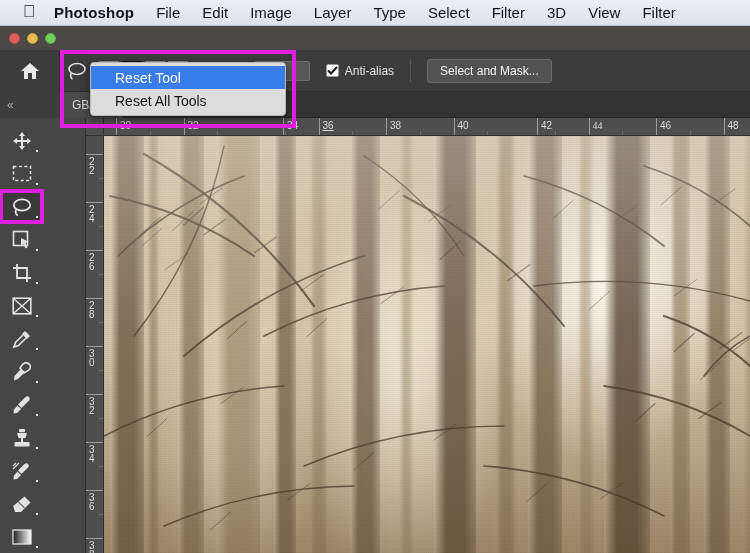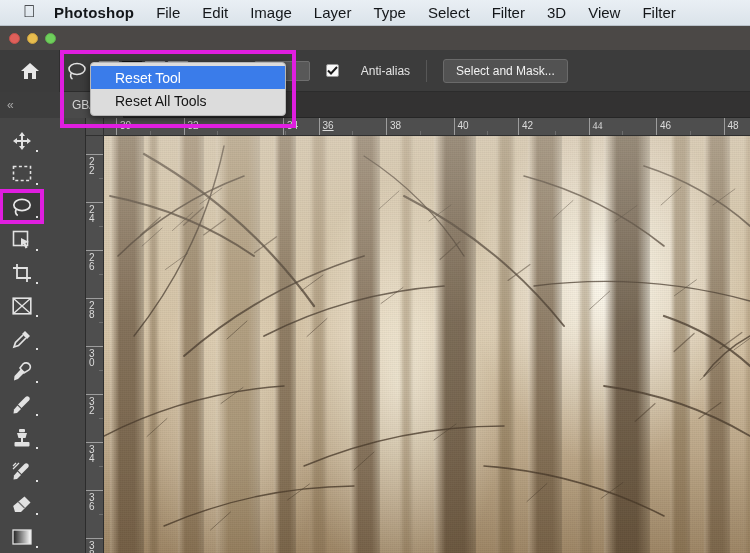--- a/index.html
+++ b/index.html
@@ -70,21 +70,21 @@
     border: 1px solid #6e6e6e; border-radius: 2px;
     color: #f0f0f0; font-size: 12px;
     display: flex; align-items: center; padding-left: 6px; margin-left: 6px;
   }
   .chk-wrap { display: flex; align-items: center; margin-left: 16px; }
   .chk-box {
     width: 13px; height: 13px; background: #fafafa;
     border: 1px solid #9a9a9a; border-radius: 2px;
     display: flex; align-items: center; justify-content: center;
   }
-  .chk-label { font-size: 12px; color: #e4e4e4; margin-left: 22px; }
+  .chk-label { font-size: 12px; color: #e4e4e4; margin-left: 6px; }
   .opt-divider {
     width: 1px; height: 22px; background: #575757; margin-left: 16px;
   }
   .opt-btn {
     height: 24px; background: #525252; border: 1px solid #6a6a6a;
     border-radius: 3px; color: #f2f2f2; font-size: 12px;
     display: flex; align-items: center; padding: 0 12px; margin-left: 16px;
   }
 
   
@@ -398,21 +398,21 @@
       <div class="rtick-h" style="left: 79.5px;">32</div>
       <div class="rtick-h minor" style="left: 113.25px;"></div>
       <div class="rtick-h" style="left: 147px; margin-left: 32px;">34</div>
       <div class="rtick-h minor" style="left: 180.75px;"></div>
       <div class="rtick-h" style="left: 214.5px; text-decoration: underline;">36</div>
       <div class="rtick-h minor" style="left: 248.25px;"></div>
       <div class="rtick-h" style="left: 282px;">38</div>
       <div class="rtick-h minor" style="left: 315.75px;"></div>
       <div class="rtick-h" style="left: 349.5px;">40</div>
       <div class="rtick-h minor" style="left: 383.25px;"></div>
-      <div class="rtick-h" style="left: 414px;">42</div>
+      <div class="rtick-h" style="left: 433px;">42</div>
       <div class="rtick-h minor" style="left: 450.75px;"></div>
       <div class="rtick-h" style="left: 484.5px; font-family: Liberation Serif, serif;">44</div>
       <div class="rtick-h minor" style="left: 518.25px;"></div>
       <div class="rtick-h" style="left: 552px;">46</div>
       <div class="rtick-h minor" style="left: 585.75px;"></div>
       <div class="rtick-h" style="left: 619.5px;">48</div>
     </div>
 
   <div class="ruler-v">
       <div class="rtick-v" style="top: 18px;">

